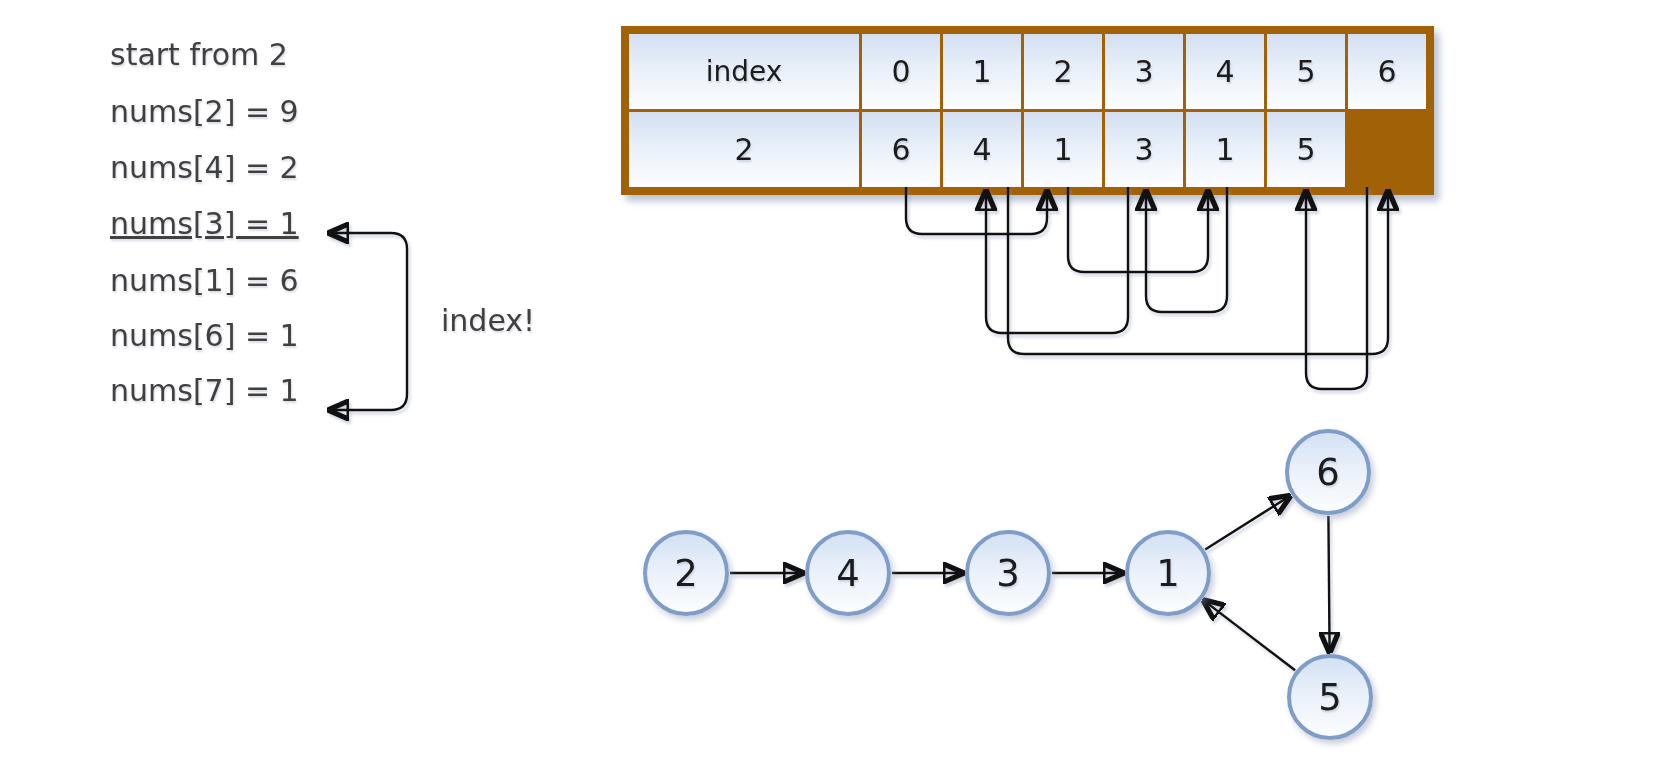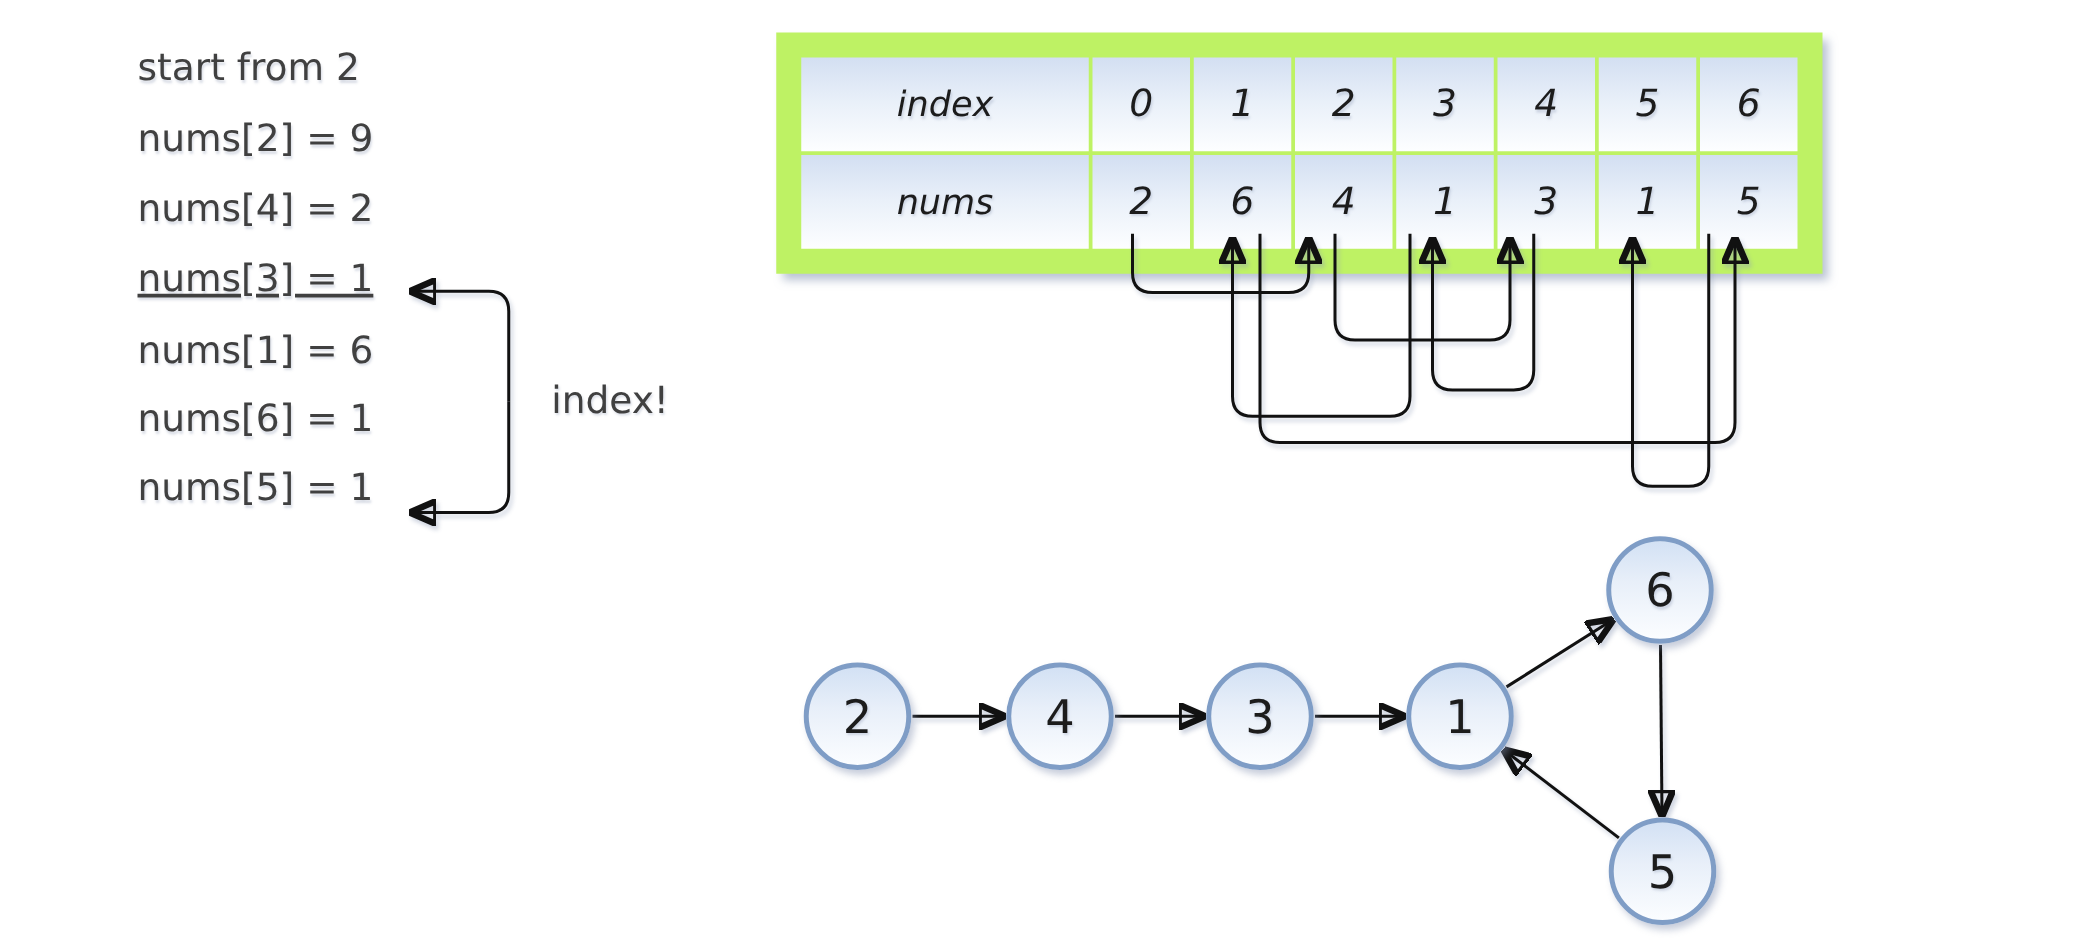--- a/index.html
+++ b/index.html
@@ -20,24 +20,23 @@
   }
   #cycle-label{
     position:absolute;left:441px;top:303px;font-size:30px;
   }
   
   #array-table{
     position:absolute;left:621px;top:26px;
     display:grid;
     grid-template-columns:230px repeat(7,78px);
     grid-auto-rows:75px;
-    gap:3px;padding:20px;
-    background:#bef264;
+    gap:3px;padding:8px;
+    background:#a16207;
     box-shadow:5px 6px 7px rgba(130,145,175,0.55);
-    font-style:italic;
   }
   .tcell{
     display:flex;align-items:center;justify-content:center;
     background:linear-gradient(180deg,#d3dff2 0%,#e9f0f9 48%,#fdfeff 100%);
     font-size:30px;
     text-shadow:1px 2px 2px rgba(125,140,170,0.30);
   }
   .tcell.rowlabel{font-size:28px;}
   
   #linework{
@@ -63,21 +62,20 @@
 
   <div id="array-table">
       <div class="tcell rowlabel">index</div>
       <div class="tcell">0</div>
       <div class="tcell">1</div>
       <div class="tcell">2</div>
       <div class="tcell">3</div>
       <div class="tcell">4</div>
       <div class="tcell">5</div>
       <div class="tcell">6</div>
-      <div class="tcell rowlabel">nums</div>
       <div class="tcell">2</div>
       <div class="tcell">6</div>
       <div class="tcell">4</div>
       <div class="tcell">1</div>
       <div class="tcell">3</div>
       <div class="tcell">1</div>
       <div class="tcell">5</div>
     </div>
 
   <svg id="linework" width="1672" height="760" viewBox="0 0 1672 760">
@@ -108,21 +106,21 @@
       </g>
   </svg>
 
   <div id="trace">
       <div class="trace-line hand" style="top: 37px;">start from 2</div>
       <div class="trace-line hand" style="top: 94px;">nums[2] = 9</div>
       <div class="trace-line hand" style="top: 150px;">nums[4] = 2</div>
       <div class="trace-line hand" style="top: 206px; text-decoration: underline;">nums[3] = 1</div>
       <div class="trace-line hand" style="top: 263px;">nums[1] = 6</div>
       <div class="trace-line hand" style="top: 318px;">nums[6] = 1</div>
-      <div class="trace-line hand" style="top: 373px;">nums[5] = 1</div>
+      <div class="trace-line hand" style="top: 373px;">nums[7] = 1</div>
     </div>
   <div id="cycle-label" class="hand">index!</div>
 
   <div id="graph">
       <div class="gnode" style="left: 643px; top: 530px;">2</div>
       <div class="gnode" style="left: 805px; top: 530px;">4</div>
       <div class="gnode" style="left: 965px; top: 530px;">3</div>
       <div class="gnode" style="left: 1125px; top: 530px;">1</div>
       <div class="gnode" style="left: 1285px; top: 429px;">6</div>
       <div class="gnode" style="left: 1287px; top: 654px;">5</div>

